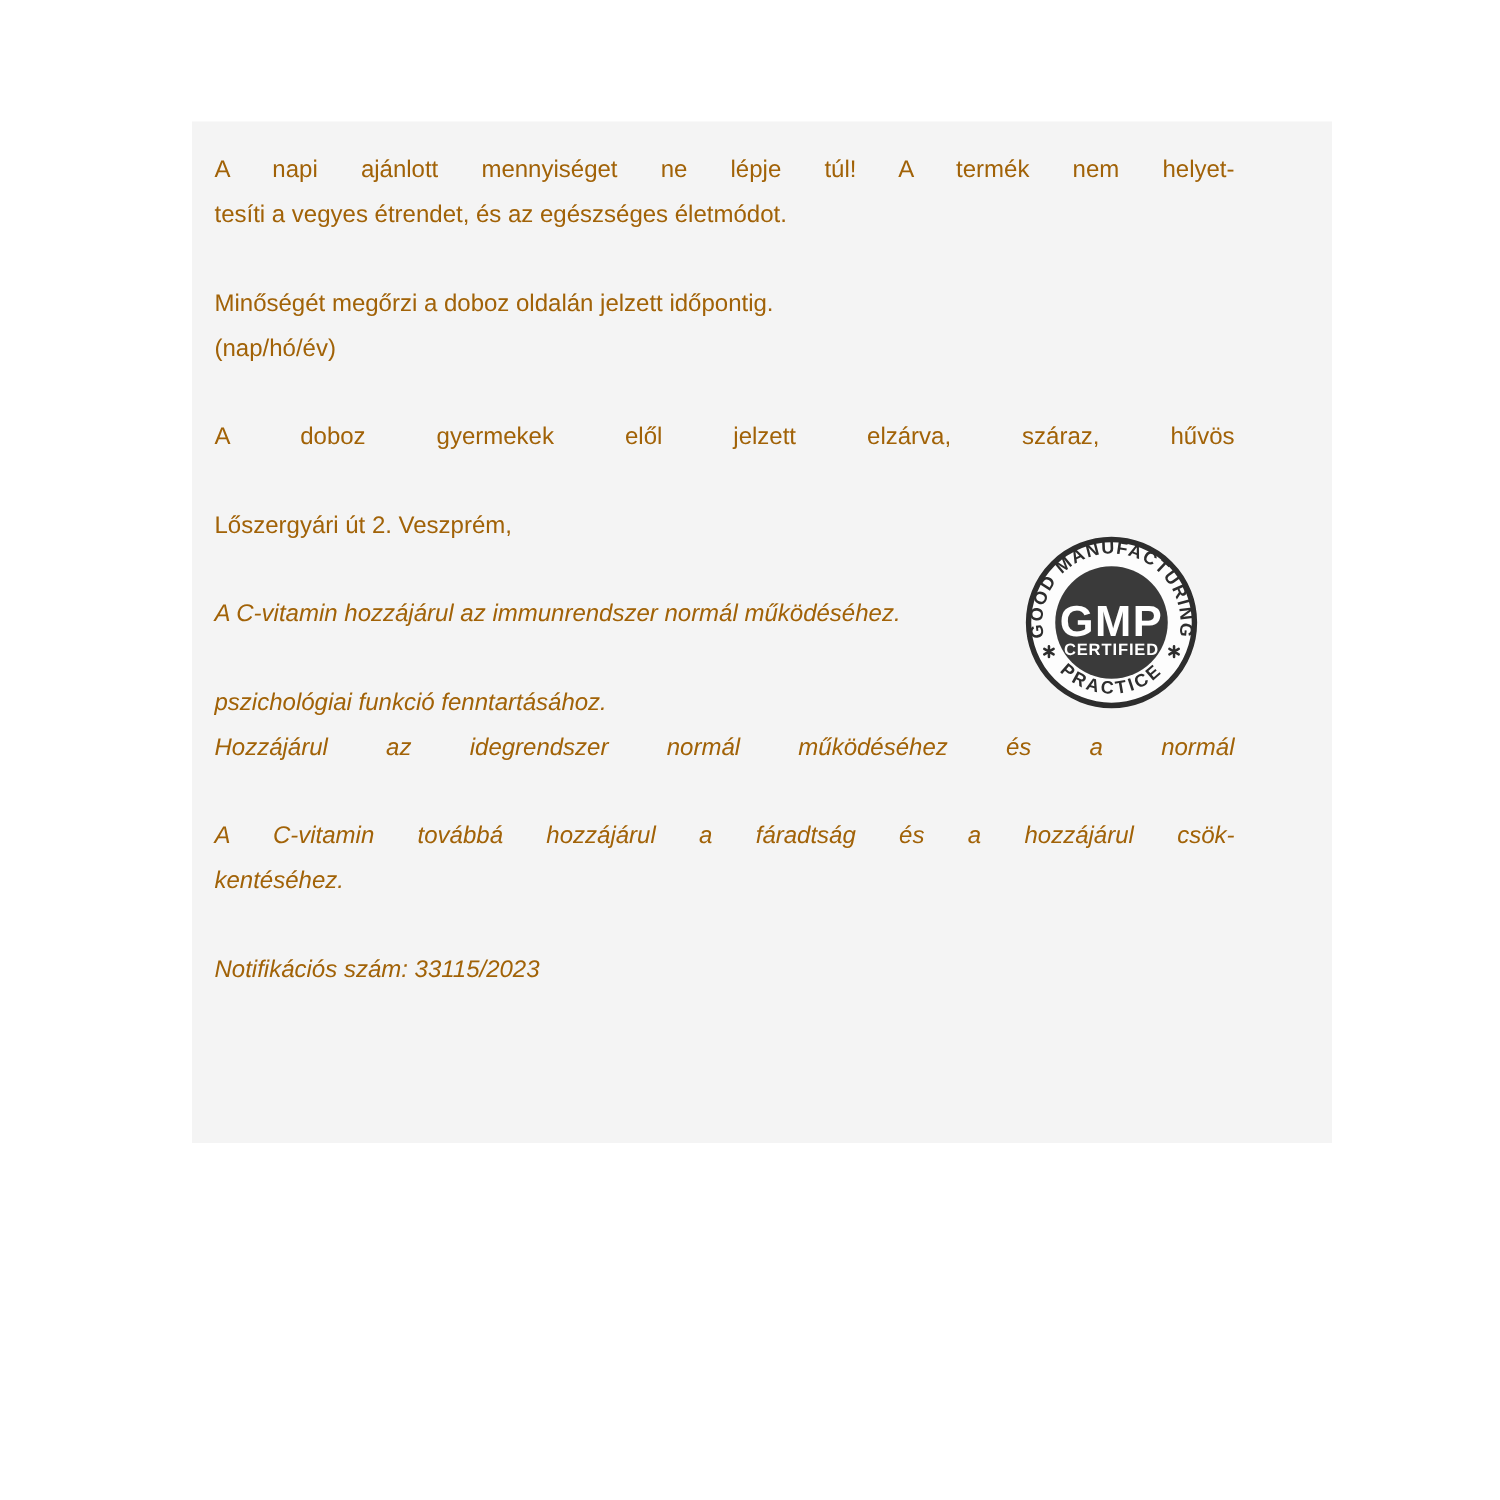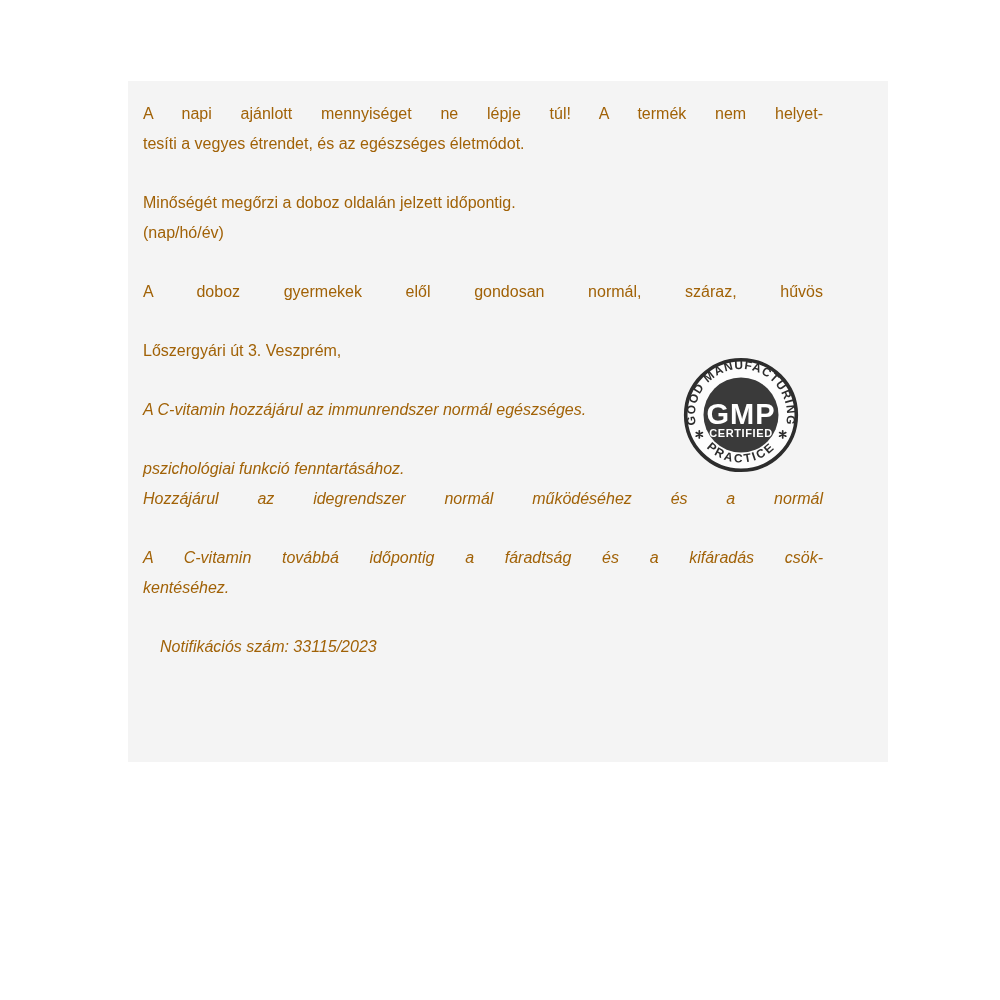--- a/index.html
+++ b/index.html
@@ -28,21 +28,20 @@
     top: 18px;
     width: 680px;
     color: #a16207;
     font-size: 16px;
   }
   .para {
     margin: 0 0 29px 0;
   }
   .para:last-child {
     margin-bottom: 0;
-    margin-left: 17px;
   }
   .line {
     height: 30px;
     line-height: 30px;
     white-space: nowrap;
   }
   .jline {
     white-space: normal;
     text-align: justify;
     text-align-last: justify;
@@ -72,38 +71,38 @@
       <div class="line jline">A napi ajánlott mennyiséget ne lépje túl! A termék nem helyet-</div>
       <div class="line">tesíti a vegyes étrendet, és az egészséges életmódot.</div>
     </div>
 
     <div class="para">
       <div class="line">Minőségét megőrzi a doboz oldalán jelzett időpontig.</div>
       <div class="line">(nap/hó/év)</div>
     </div>
 
     <div class="para">
-      <div class="line jline">A doboz gyermekek elől gondosan normál, száraz, hűvös</div>
+      <div class="line jline">A doboz gyermekek elől jelzett elzárva, száraz, hűvös</div>
     </div>
 
     <div class="para">
-      <div class="line">Lőszergyári út 3. Veszprém,</div>
+      <div class="line">Lőszergyári út 2. Veszprém,</div>
     </div>
 
     <div class="para italic">
-      <div class="line">A C-vitamin hozzájárul az immunrendszer normál egészséges.</div>
+      <div class="line">A C-vitamin hozzájárul az immunrendszer normál működéséhez.</div>
     </div>
 
     <div class="para italic">
       <div class="line">pszichológiai funkció fenntartásához.</div>
       <div class="line jline">Hozzájárul az idegrendszer normál működéséhez és a normál</div>
     </div>
 
     <div class="para italic">
-      <div class="line jline">A C-vitamin továbbá időpontig a fáradtság és a kifáradás csök-</div>
+      <div class="line jline">A C-vitamin továbbá hozzájárul a fáradtság és a hozzájárul csök-</div>
       <div class="line">kentéséhez.</div>
     </div>
 
     <div class="para italic">
       <div class="line">Notifikációs szám: 33115/2023</div>
     </div>
 
   </div>
 
   <div class="gmp-badge">

